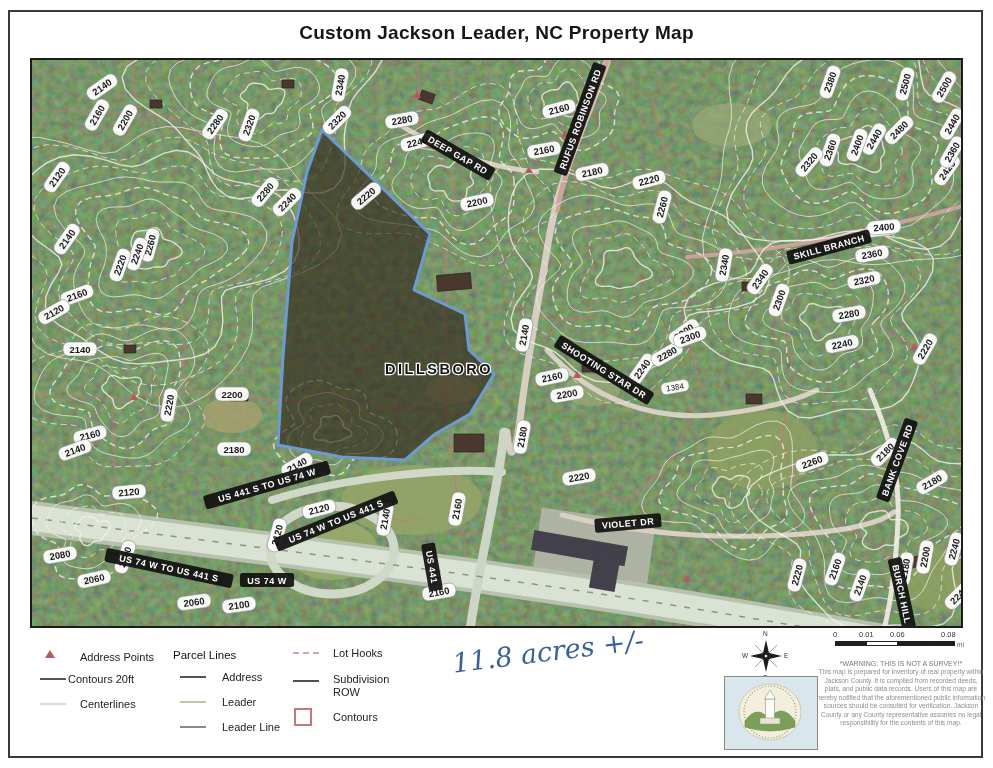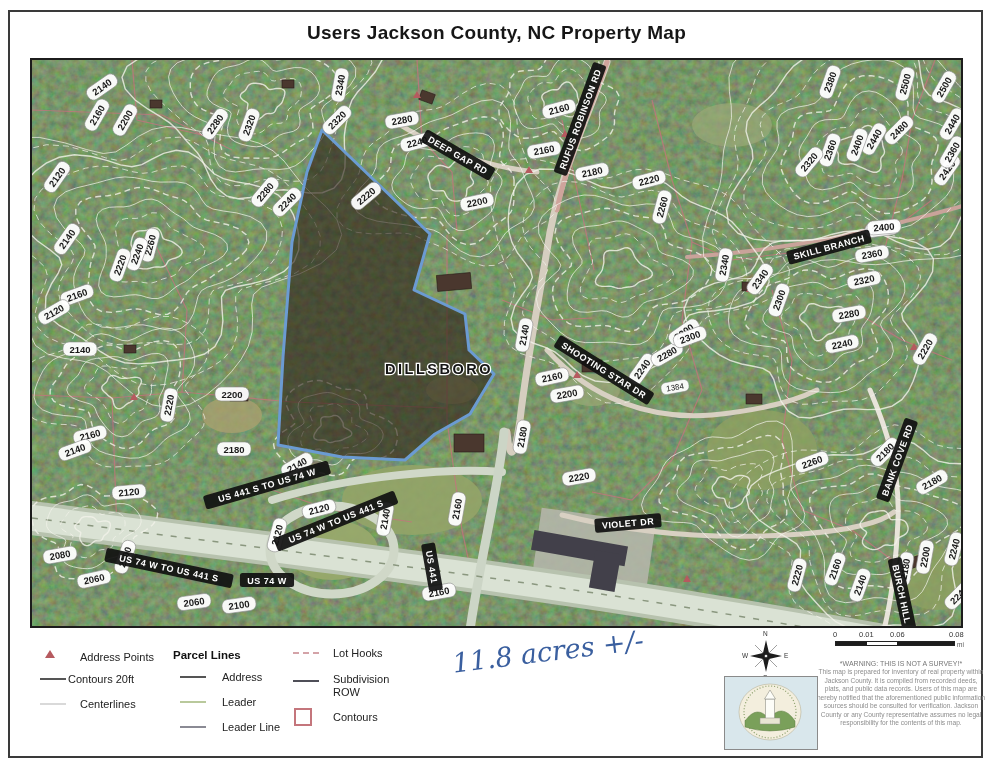--- a/index.html
+++ b/index.html
@@ -12,21 +12,21 @@
   .legend-item{position:absolute;font-size:11px;color:#222;}
   .lg-label{position:absolute;left:0;top:-7px;white-space:nowrap;}
   .sw{position:absolute;display:block;width:26px;border-top:2px solid #555;}
   .sw.light{border-top:2px solid #d9d9d9;}
   .sw.hooks{border-top:2px solid #b9c99c;}
   .sw.leader{border-top:2px solid #8a8a94;}
   .sw.lot{border-top:2px dashed #d4a3a8;}
   .sw.subdiv{border-top:2px solid #4f4f58;}
   .tri{position:absolute;width:0;height:0;border-left:5px solid transparent;border-right:5px solid transparent;border-bottom:8px solid #b65a5f;}
   .sq{position:absolute;width:14px;height:14px;border:2px solid #c4767c;background:transparent;}
-  .legend-header{position:absolute;font-size:11.5px;font-weight:bold;color:#111;}
+  .legend-header{position:absolute;font-size:11.5px;font-weight:normal;color:#111;}
   .wrap75{width:78px;white-space:normal;line-height:1.15;}
   
   .annotation{position:absolute;left:452px;top:636px;font-family:"DejaVu Serif",serif;font-style:italic;font-size:27px;color:#3a5f9f;transform:rotate(-7deg);white-space:nowrap;}
   
   .compass{position:absolute;left:742px;top:632px;width:48px;height:52px;}
   .compass span{position:absolute;font-size:6.5px;color:#333;}
   .c-n{left:21px;top:-2px}.c-e{left:42px;top:20px}.c-s{left:21px;top:42px}.c-w{left:0px;top:20px}
   
   .scalebar{position:absolute;left:833px;top:630px;width:140px;height:26px;font-size:7.5px;color:#333;}
   .sb-tick{position:absolute;top:0;}
@@ -37,21 +37,21 @@
   .logo-box{position:absolute;left:724px;top:676px;width:92px;height:72px;border:1px solid #8a8a8a;background:#d9e7ec;}
   .disclaimer{position:absolute;left:816px;top:660px;width:170px;text-align:center;color:#8d8d8d;}
   .disc-head{font-size:7px;color:#767676;margin-bottom:1px;}
   .disc-body{font-size:6.6px;line-height:1.3;}
 </style>
 </head>
 <body>
 
 <div class="outer-border"></div>
 
-<div class="page-title">Users Jackson County, NC Property Map</div>
+<div class="page-title">Custom Jackson Leader, NC Property Map</div>
 
 <div class="map-frame">
   <svg id="map-svg" width="929" height="566" viewBox="0 0 929 566">
     <defs>
       <filter id="tx" x="0" y="0" width="100%" height="100%">
         <feTurbulence type="fractalNoise" baseFrequency="0.13" numOctaves="3" seed="11" result="n"></feTurbulence>
         <feColorMatrix in="n" type="matrix" values="0.28 0 0 0 0.07  0 0.38 0 0 0.15  0 0 0.22 0 0.05  0 0 0 0 1"></feColorMatrix>
       </filter>
     </defs>
     <g id="g-base">
@@ -655,21 +655,21 @@
   <span class="c-n">N</span>
   <span class="c-e">E</span>
   <span class="c-s">S</span>
   <span class="c-w">W</span>
 </div>
 
 <div class="scalebar">
   <span class="sb-tick" style="left:0px">0</span>
   <span class="sb-tick" style="left:26px">0.01</span>
   <span class="sb-tick" style="left:57px">0.06</span>
-  <span class="sb-tick" style="left:116px">0.08</span>
+  <span class="sb-tick" style="left:108px">0.08</span>
   <span class="sb-bar" style="width:120px">
     <span class="sb-seg" style="width:32px;background:#1d1d1d"></span>
     <span class="sb-seg" style="width:30px;background:#fff"></span>
     <span class="sb-seg" style="width:58px;background:#1d1d1d"></span>
   </span>
   <span class="sb-unit">mi</span>
 </div>
 
 <div class="logo-box">
   <svg width="90" height="70" viewBox="0 0 90 70">

